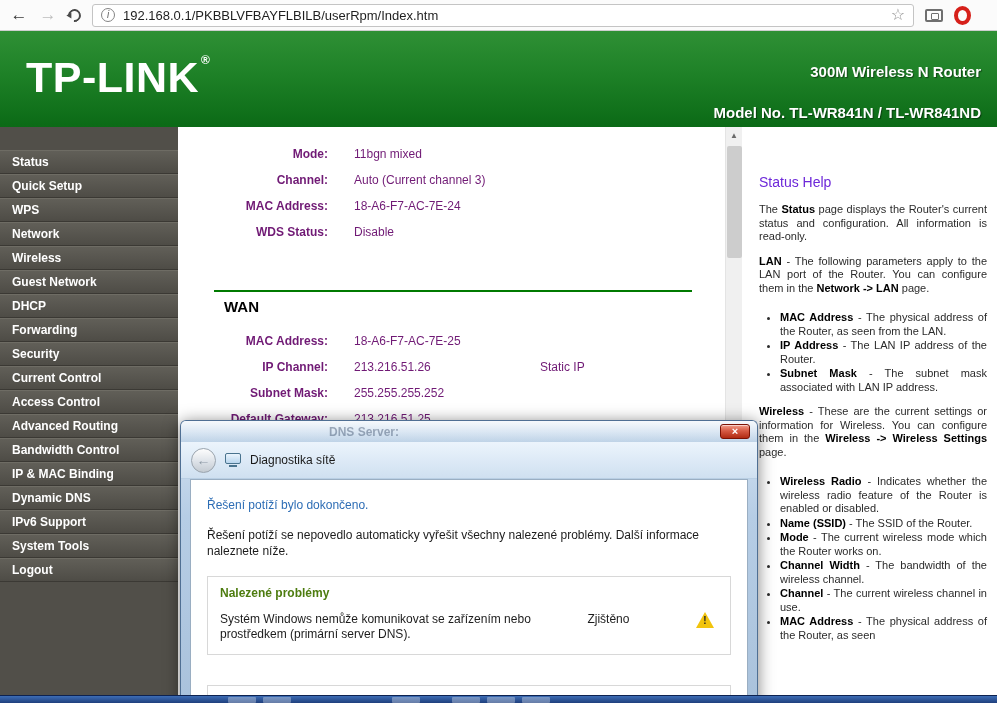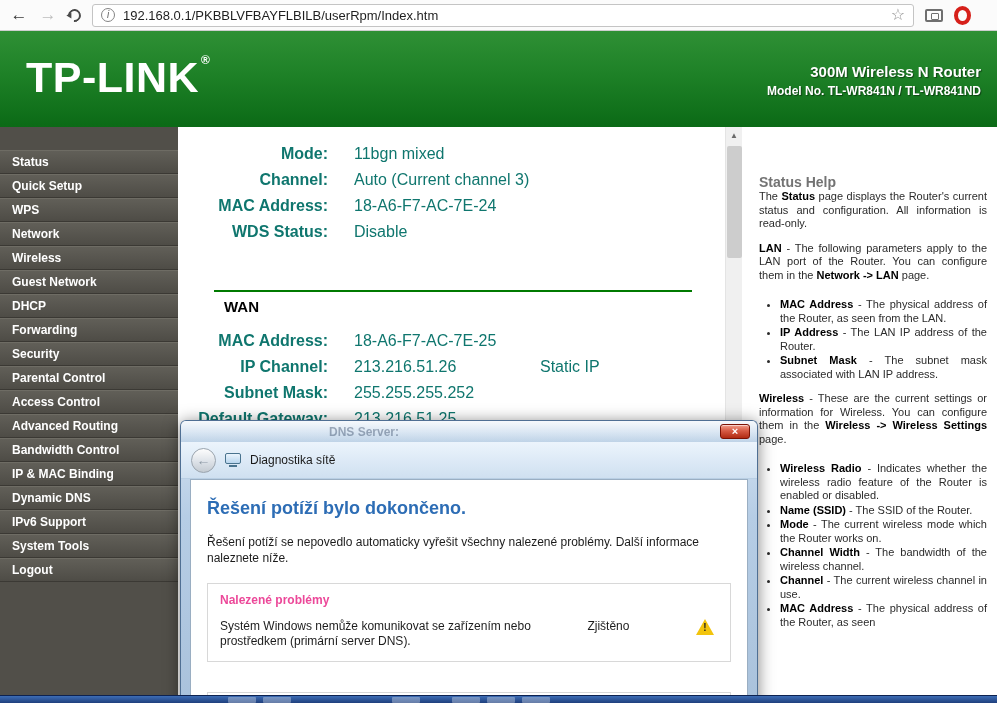--- a/index.html
+++ b/index.html
@@ -25,48 +25,48 @@
   .snap-icon::after { content:""; position:absolute; left:4px; top:2px; width:6px; height:5px; border:1px solid #6f6f6f; border-radius:1px; }
   .opera-icon { width:17px; height:19px; border-radius:50%; border:4px solid #d6201a; flex:none; cursor:pointer; }
 
   
   .banner { position:absolute; top:31px; left:0; width:997px; height:96px;
             background:linear-gradient(180deg,#2f9035 0%, #1e8127 45%, #0b6a16 100%); z-index:4; }
   .logo { position:absolute; left:26px; top:22px; color:#fff; font-size:43px; font-weight:bold; letter-spacing:0.5px; }
   .logo sup { font-size:12px; vertical-align:28px; margin-left:2px; }
   .banner-right { position:absolute; right:16px; top:32px; text-align:right; color:#fff; }
   .product { font-size:15px; font-weight:bold; text-shadow:1px 1px 1px rgba(0,0,0,.45); }
-  .model { font-size:12px; font-weight:bold; margin-top:4px; text-shadow:1px 1px 1px rgba(0,0,0,.45); }
+  .model { font-size:15px; font-weight:bold; margin-top:24px; text-shadow:1px 1px 1px rgba(0,0,0,.45); }
 
   
   .sidebar { position:absolute; left:0; top:127px; width:178px; height:568px; background:#514f49; z-index:3; }
   .menu { margin-top:23px; }
   .menu-item { height:24px; line-height:22px; padding-left:12px; color:#fff; font-size:12px; font-weight:bold;
                background:linear-gradient(180deg,#615f58 0%, #4e4c46 100%);
                border-top:1px solid #6e6c64; border-bottom:1px solid #3b3934; cursor:pointer; }
 
   
   .content { position:absolute; left:178px; top:127px; width:564px; height:568px; background:#fff; z-index:2; }
-  .row { position:relative; height:26px; line-height:26px; font-size:16px; color:#0f766e; white-space:nowrap; }
+  .row { position:relative; height:26px; line-height:26px; font-size:12px; color:#701a75; white-space:nowrap; }
   .lbl { display:inline-block; width:150px; text-align:right; font-weight:bold; margin-right:26px; }
   .extra { position:absolute; left:362px; top:0; }
   .rows-wireless { position:absolute; left:0; top:14px; width:100%; }
   .divider { position:absolute; left:36px; top:163px; width:478px; height:2px; background:#007a00; }
   .wan-heading { position:absolute; left:46px; top:171px; font-size:15px; font-weight:bold; color:#000; }
   .rows-wan { position:absolute; left:0; top:201px; width:100%; }
 
   .scrollbar { position:absolute; right:0; top:0; width:17px; height:100%; background:#f0f0f0; border-left:1px solid #e4e4e4; }
   .sb-btn { height:17px; color:#6a6a6a; font-size:8px; text-align:center; line-height:17px; background:#f0f0f0; cursor:pointer; }
   .sb-btn.down { position:absolute; bottom:0; left:0; width:100%; }
   .sb-thumb { position:absolute; top:19px; left:1px; width:15px; height:112px; background:#cdcdcd; border-radius:2px; cursor:grab; }
 
   
   .help { position:absolute; left:742px; top:127px; width:255px; height:568px; background:#fff;
           padding:47px 10px 0 17px; color:#2b2b2b; z-index:1; }
-  .help-title { font-size:14px; font-weight:bold; color:#737373; }
+  .help-title { font-size:14px; font-weight:normal; color:#6d28d9; margin-bottom:13px; }
   .help p { font-size:11px; line-height:13.5px; text-align:justify; margin-bottom:11px; }
   .help ul { margin:16px 0 11px 21px; }
   .help li { font-size:11px; line-height:13.5px; text-align:justify; margin-bottom:1px; }
   .help b { color:#000; }
 
   
   .dialog { position:absolute; left:180px; top:420px; width:578px; height:321px; z-index:40;
             border:1px solid #4f6f93; border-bottom:none; border-radius:6px 6px 0 0;
             background:linear-gradient(180deg,#d3e2f1 0%, #b6cde5 30%, #a7c0da 100%);
             box-shadow:0 2px 16px rgba(0,0,0,.5); }
@@ -84,24 +84,24 @@
   .back-btn { width:25px; height:25px; border-radius:50%; border:1px solid #9aa4ae;
             background:linear-gradient(180deg,#fdfdfd 0%, #dde2e8 55%, #c4cbd2 100%);
             color:#8d99a5; font-size:14px; line-height:23px; text-align:center; cursor:pointer; flex:none; }
   .diag-icon { width:16px; height:15px; flex:none; }
   .diag-screen { width:16px; height:11px; border:1px solid #49738e; border-radius:2px;
             background:linear-gradient(180deg,#eaf4fd,#b9d6ee); }
   .diag-stand { width:8px; height:2px; background:#49738e; margin:1px auto 0; }
   .nav-title { font-size:12px; color:#1a1a1a; }
   .dlg-body { position:absolute; left:9px; right:9px; top:58px; bottom:0; background:#fff;
             border:1px solid #9aaec2; border-bottom:none; padding:18px 16px 0 16px; }
-  .dlg-heading { color:#2d6db5; font-size:18px; font-weight:bold; margin-bottom:15px; }
+  .dlg-heading { color:#2d6db5; font-size:12px; font-weight:normal; margin-bottom:15px; }
   .dlg-para { font-size:12px; color:#1c1c1c; line-height:16px; margin-bottom:17px; max-width:535px; }
   .problem-box { border:1px solid #d8d8d8; padding:9px 12px 12px 12px; }
-  .pb-header { font-size:12px; font-weight:bold; color:#ec4899; margin-bottom:12px; }
+  .pb-header { font-size:12px; font-weight:bold; color:#4d7c0f; margin-bottom:12px; }
   .problem-row { display:flex; align-items:flex-start; font-size:12px; color:#1c1c1c;justify-content:center; }
   .p-text { width:352px; line-height:15px; }
   .p-status { margin-left:20px; width:110px; }
   .warn { position:relative; width:18px; height:16px; margin-left:auto; margin-right:4px; flex:none; }
   .warn::before { content:""; position:absolute; left:0; top:0;
             border-left:9px solid transparent; border-right:9px solid transparent; border-bottom:16px solid #f2c40d; }
   .warn-mark { position:absolute; left:0; right:0; top:3px; text-align:center; font-size:10px; font-weight:bold; color:#222; }
   .box2 { border:1px solid #d8d8d8; margin-top:30px; height:60px; }
 
   
@@ -139,21 +139,21 @@
     <div class="menu">
         <div class="menu-item">Status</div>
         <div class="menu-item">Quick Setup</div>
         <div class="menu-item">WPS</div>
         <div class="menu-item">Network</div>
         <div class="menu-item">Wireless</div>
         <div class="menu-item">Guest Network</div>
         <div class="menu-item">DHCP</div>
         <div class="menu-item">Forwarding</div>
         <div class="menu-item">Security</div>
-        <div class="menu-item">Parental Control</div>
+        <div class="menu-item">Current Control</div>
         <div class="menu-item">Access Control</div>
         <div class="menu-item">Advanced Routing</div>
         <div class="menu-item">Bandwidth Control</div>
         <div class="menu-item">IP &amp; MAC Binding</div>
         <div class="menu-item">Dynamic DNS</div>
         <div class="menu-item">IPv6 Support</div>
         <div class="menu-item">System Tools</div>
         <div class="menu-item">Logout</div>
       </div>
   </div>

